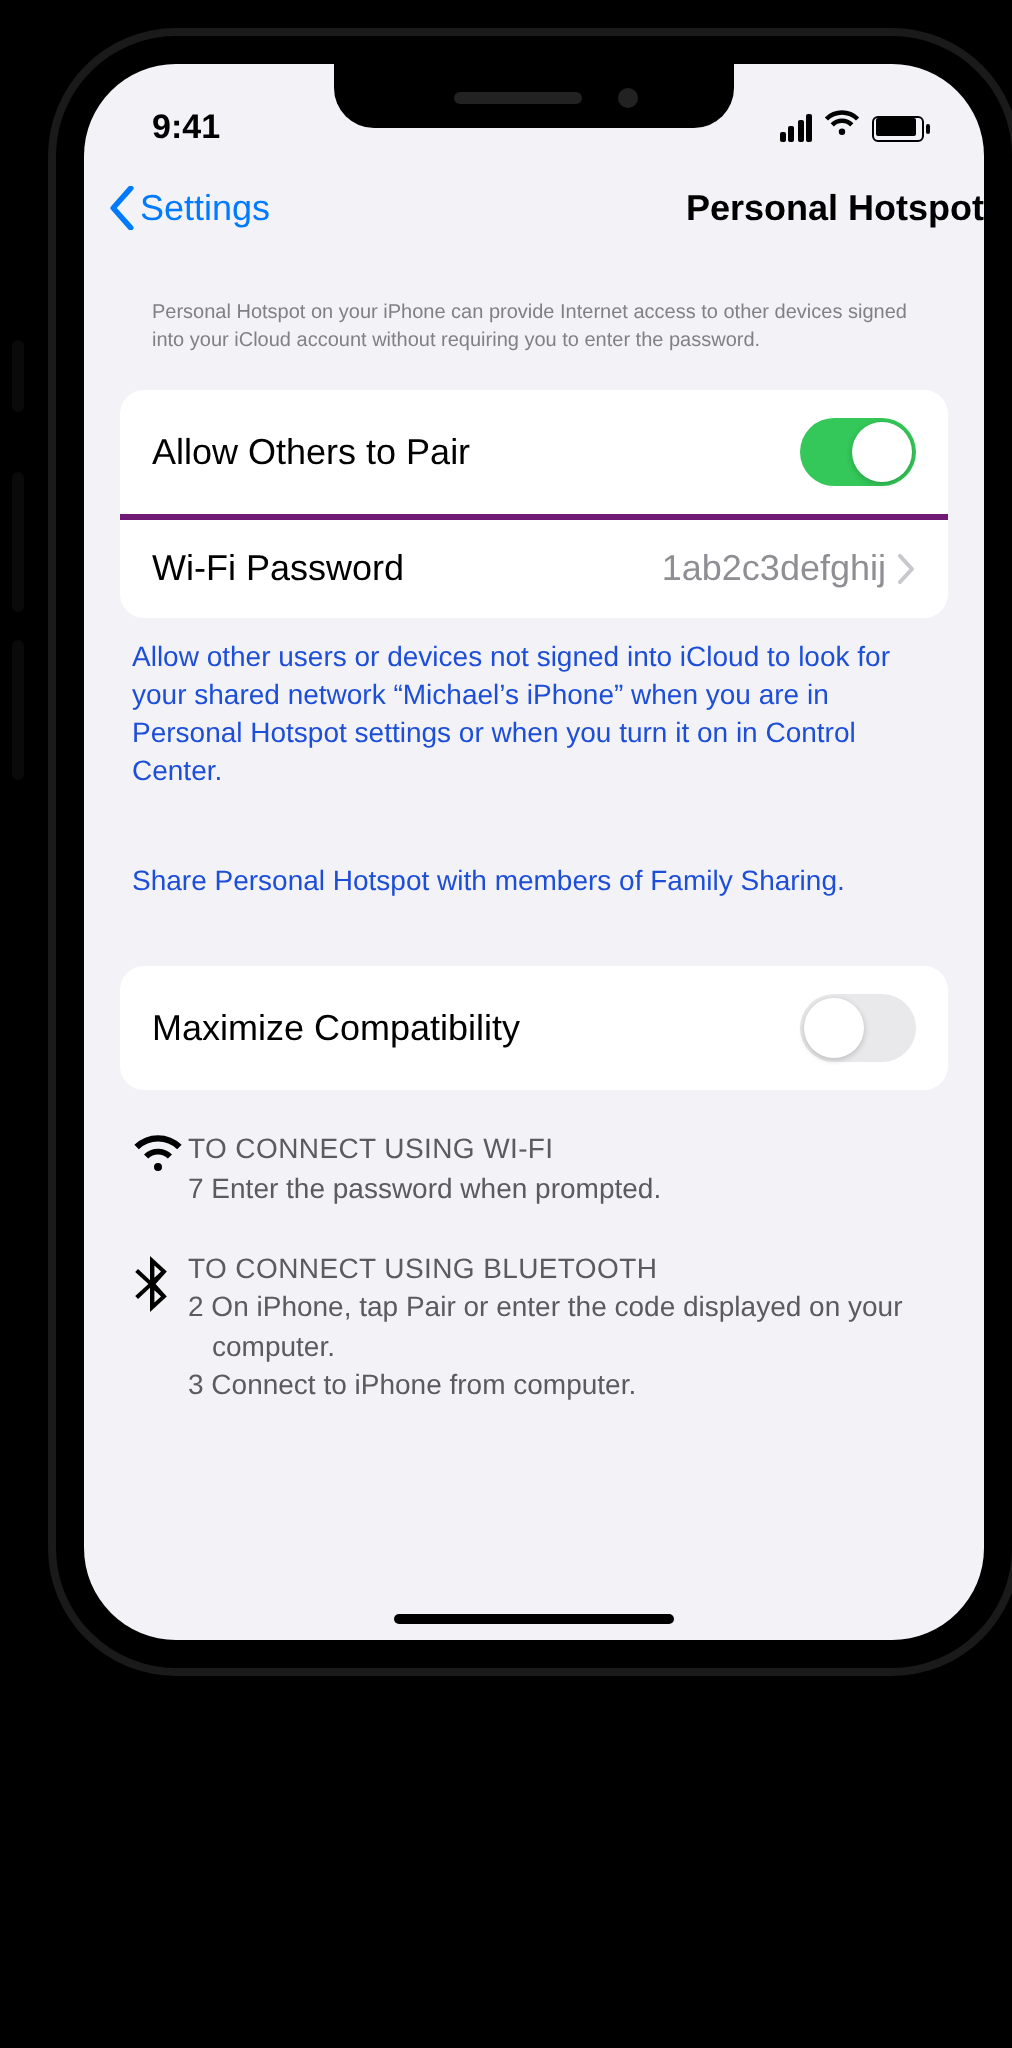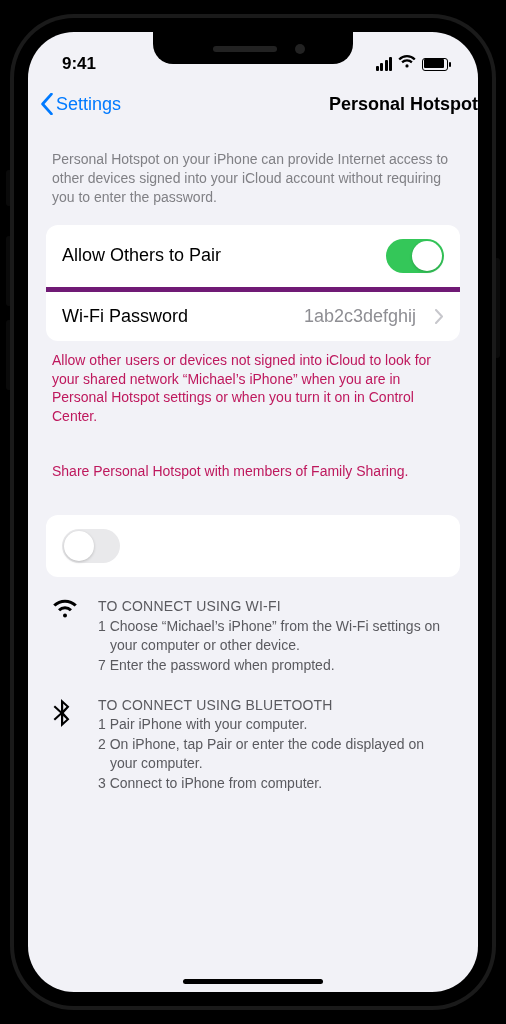--- a/index.html
+++ b/index.html
@@ -1,18 +1,18 @@
 <!DOCTYPE html>
 <html><head>
 <meta charset="utf-8">
 <style>
   * { box-sizing: border-box; margin: 0; padding: 0; }
   html, body { width: 506px; height: 1024px; background: #000; font-family: -apple-system, "Helvetica Neue", Helvetica, Arial, sans-serif; }
   .phone {
-    position: absolute; left: 14px; top: 18px; width: 478px; height: 988px;
+    position: absolute; left: 28px; top: 18px; width: 478px; height: 816px;
     background: #000; border-radius: 60px; box-shadow: 0 0 0 4px #1a1a1a;
   }
   .screen {
     position: absolute; left: 14px; top: 14px; right: 14px; bottom: 14px;
     background: #f2f2f7; border-radius: 46px; overflow: hidden;
   }
   .notch {
     position: absolute; top: 0; left: 50%; transform: translateX(-50%);
     width: 200px; height: 32px; background: #000;
     border-bottom-left-radius: 20px; border-bottom-right-radius: 20px;
@@ -38,35 +38,35 @@
   .batt { width: 26px; height: 13px; border: 1.5px solid #000; border-radius: 3px; position: relative; }
   .batt::after { content:""; position:absolute; right:-4px; top:3px; width:2.5px; height:5px; background:#000; border-radius:1px;}
   .batt i { display:block; width:20px; height:9px; background:#000; margin:0.5px; border-radius:1px;}
   .nav {
     height: 48px; display: flex; align-items: center; position: relative; padding: 0 12px;
   }
   .back { display: flex; align-items: flex-end; color:#007aff; font-size:18px; gap:2px; }
   .back svg { width: 14px; height: 22px; }
   .title { position:absolute; left:0; right:0; text-align:right; font-size:18px; font-weight:600; color:#000; pointer-events:none;}
   .content { padding: 0 18px 40px; overflow:hidden; }
-  .helper { font-size: 14px; color: #808085; line-height: 1.35; padding: 22px 6px 10px; }
+  .helper { font-size: 10px; color: #808085; line-height: 1.35; padding: 22px 6px 10px; margin-left: 10px; }
   .group { background:#fff; border-radius:12px; margin-top:8px; overflow:hidden; }
   .row { display:flex; align-items:center; justify-content:space-between; padding: 14px 16px; min-height:50px; font-size:18px; color:#000; }
-  .row + .row { border-top: 5px solid #701a75; }
-  .row .value { color:#8e8e93; font-size:18px; display:flex; align-items:center; gap:19px;}
+  .row + .row { border-top: 3px solid #701a75; }
+  .row .value { color:#8e8e93; font-size:18px; display:flex; align-items:center; gap:6px;}
   .chev { color:#c7c7cc; }
   .chev svg { width:9px; height:15px; display:block; }
   .toggle { width:58px; height:34px; border-radius:17px; position:relative; }
   .toggle.on { background:#34c759; }
   .toggle.off { background:#e9e9eb; }
   .knob { position:absolute; top:2px; width:30px; height:30px; border-radius:50%; background:#fff; box-shadow:0 1px 3px rgba(0,0,0,0.2);}
   .toggle.on .knob { right:2px; }
   .toggle.off .knob { left:2px; }
-  .footer { font-size:14px; color:#be185d; line-height:1.35; padding: 10px 6px 0; }
-  .instruct { display:flex; gap:18px; padding: 20px 6px 0; }
+  .footer { font-size:14px; color:#1d4ed8; line-height:1.35; padding: 10px 6px 0; }
+  .instruct { display:flex; padding: 20px 6px 0; }
   .instruct .ic { width:28px; flex:none; color:#000; padding-top:2px;}
   .instruct .txt { font-size:14px; color:#5a5a5f; line-height:1.4; }
   .instruct .txt .hd { text-transform: none; color:#5a5a5f; letter-spacing:0.2px; }
   .instruct .txt div { padding-left: 0; }
   .instruct .txt .step { padding-left: 12px; text-indent:-12px; }
   .home-ind { position:absolute; bottom:8px; left:50%; transform:translateX(-50%); width:140px; height:5px; background:#000; border-radius:3px; z-index:5;}
   
   .btn-side { position:absolute; background:#0a0a0a; border-radius:3px; }
   .b1 { left:6px; top:170px; width:6px; height:36px; }
   .b2 { left:6px; top:236px; width:6px; height:70px; }
@@ -143,49 +143,48 @@
 
       <div style="height:26px"></div>
 
 
       <div class="footer">Share Personal Hotspot with members of Family Sharing.</div>
 
       <div style="height:26px"></div>
 
       <div class="group">
         <div class="row">
+          <span>Maximize Compatibility</span>
           <div class="toggle off">
               <div class="knob"></div>
             </div>
         </div>
       </div>
 
 
       <div class="instruct">
         <div class="ic">
           <svg width="26" height="20" viewBox="0 0 26 20">
               <path d="M13 18.5a2 2 0 100-4 2 2 0 000 4zM6 10.2a10 10 0 0114 0l-2.1 2.1a7 7 0 00-9.8 0L6 10.2zM1.2 5.4a17 17 0 0123.6 0L22.6 7.6a14 14 0 00-19.2 0L1.2 5.4z" fill="#000"></path>
             </svg>
         </div>
         <div class="txt">
           <div class="hd">TO CONNECT USING WI-FI</div>
-          <div class="step">1 Choose “Michael’s iPhone” from the Wi-Fi settings on your computer or other device.</div>
           <div class="step">7 Enter the password when prompted.</div>
         </div>
       </div>
 
       <div class="instruct">
         <div class="ic">
           <svg width="20" height="30" viewBox="0 0 20 30">
               <path d="M9 1v12.1L3 7.5 1.6 9 8.2 15 1.6 21 3 22.5l6-5.6V29l8.4-7.8L11.8 15l5.6-6.2L9 1zm2.2 17.1l3.3 3.1-3.3 3.1v-6.2zm0-12.4l3.3 3.1-3.3 3.1V5.7z" fill="#000"></path>
             </svg>
         </div>
         <div class="txt">
           <div class="hd">TO CONNECT USING BLUETOOTH</div>
-          <div class="step">1 Pair iPhone with your computer.</div>
           <div class="step">2 On iPhone, tap Pair or enter the code displayed on your computer.</div>
           <div class="step">3 Connect to iPhone from computer.</div>
         </div>
       </div>
 
     </div>
 
     <div class="home-ind"></div>
   </div>
 </div>

